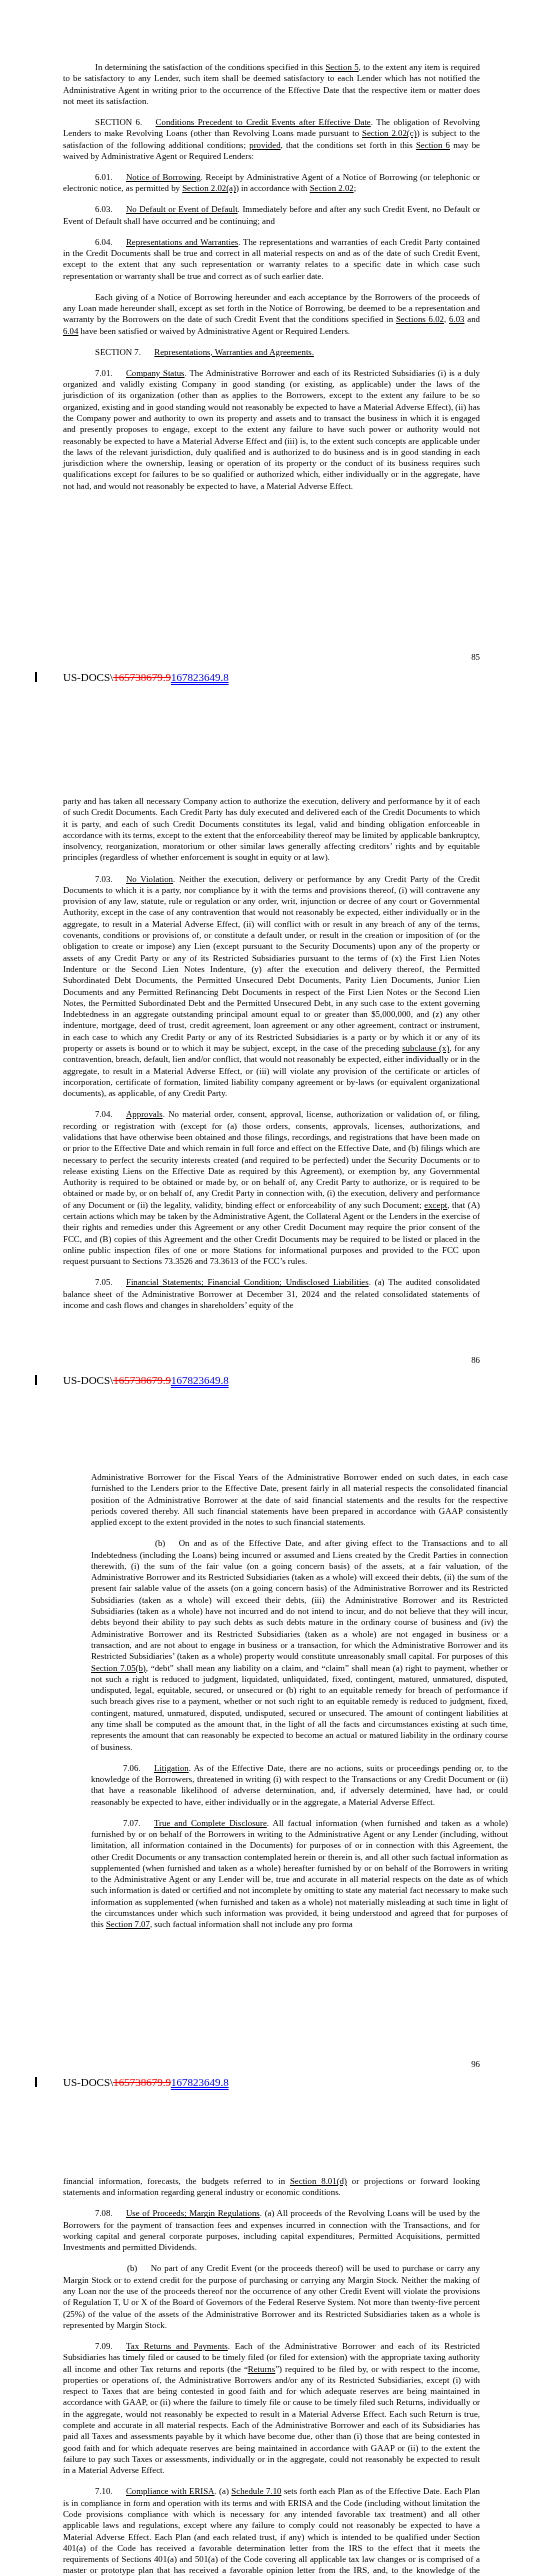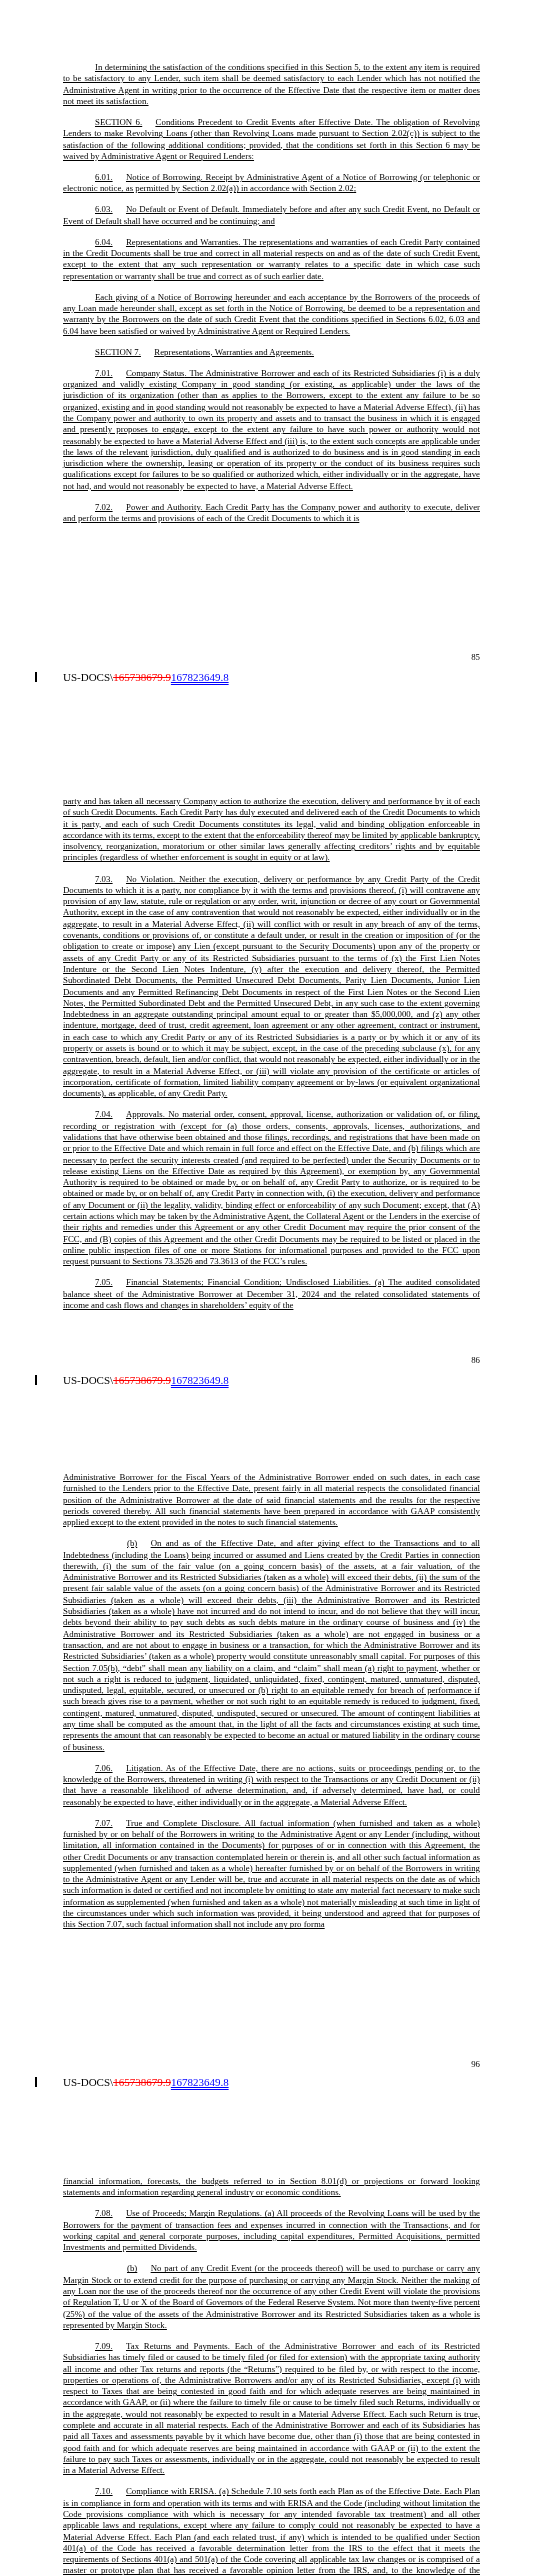--- a/index.html
+++ b/index.html
@@ -12,21 +12,21 @@
     font-family:"Liberation Serif","DejaVu Serif",serif;
   }
   .page-content{
     position:absolute;
     left:63px;
     width:417px;
     font-size:8.8px;
     line-height:11.3px;
     text-align:justify;
   }
-  .page-content p{margin:0 0 9.8px 0;text-indent:32px;text-decoration:underline;}
+  .page-content p{margin:0 0 9.8px 0;text-indent:32px;}
   .page-content p.cont{text-indent:0;}
   .page-content p.sub{text-indent:64px;}
   .tab{display:inline-block;width:13.4px;}
   .u{text-decoration:underline;}
   .page-number{
     position:absolute;
     left:63px;
     width:417px;
     text-align:right;
     font-size:8.8px;
@@ -55,39 +55,38 @@
 <div>
   <div class="page-content" style="top: 62px;">
       <p class="normal"><span>In determining the satisfaction of the conditions specified in this </span><span class="u">Section 5</span><span>, to the extent any item is required to be satisfactory to any Lender, such item shall be deemed satisfactory to each Lender which has not notified the Administrative Agent in writing prior to the occurrence of the Effective Date that the respective item or matter does not meet its satisfaction.</span></p>
       <p class="normal"><span>SECTION 6.</span><span class="tab"></span><span class="u">Conditions Precedent to Credit Events after Effective Date</span><span>.  The obligation of Revolving Lenders to make Revolving Loans (other than Revolving Loans made pursuant to </span><span class="u">Section 2.02(c)</span><span>) is subject to the satisfaction of the following additional conditions; </span><span class="u">provided</span><span>, that the conditions set forth in this </span><span class="u">Section 6</span><span> may be waived by Administrative Agent or Required Lenders:</span></p>
       <p class="normal"><span>6.01.</span><span class="tab"></span><span class="u">Notice of Borrowing</span><span>.  Receipt by Administrative Agent of a Notice of Borrowing (or telephonic or electronic notice, as permitted by </span><span class="u">Section 2.02(a)</span><span>) in accordance with </span><span class="u">Section 2.02</span><span>;</span></p>
       <p class="normal"><span>6.03.</span><span class="tab"></span><span class="u">No Default or Event of Default</span><span>.  Immediately before and after any such Credit Event, no Default or Event of Default shall have occurred and be continuing; and</span></p>
       <p class="normal"><span>6.04.</span><span class="tab"></span><span class="u">Representations and Warranties</span><span>.  The representations and warranties of each Credit Party contained in the Credit Documents shall be true and correct in all material respects on and as of the date of such Credit Event, except to the extent that any such representation or warranty relates to a specific date in which case such representation or warranty shall be true and correct as of such earlier date.</span></p>
       <p class="normal"><span>Each giving of a Notice of Borrowing hereunder and each acceptance by the Borrowers of the proceeds of any Loan made hereunder shall, except as set forth in the Notice of Borrowing, be deemed to be a representation and warranty by the Borrowers on the date of such Credit Event that the conditions specified in </span><span class="u">Sections 6.02</span><span>, </span><span class="u">6.03</span><span> and </span><span class="u">6.04</span><span> have been satisfied or waived by Administrative Agent or Required Lenders.</span></p>
       <p class="normal"><span>SECTION 7.</span><span class="tab"></span><span class="u">Representations, Warranties and Agreements.</span></p>
       <p class="normal"><span>7.01.</span><span class="tab"></span><span class="u">Company Status</span><span>.  The Administrative Borrower and each of its Restricted Subsidiaries (i) is a duly organized and validly existing Company in good standing (or existing, as applicable) under the laws of the jurisdiction of its organization (other than as applies to the Borrowers, except to the extent any failure to be so organized, existing and in good standing would not reasonably be expected to have a Material Adverse Effect), (ii) has the Company power and authority to own its property and assets and to transact the business in which it is engaged and presently proposes to engage, except to the extent any failure to have such power or authority would not reasonably be expected to have a Material Adverse Effect and (iii) is, to the extent such concepts are applicable under the laws of the relevant jurisdiction, duly qualified and is authorized to do business and is in good standing in each jurisdiction where the ownership, leasing or operation of its property or the conduct of its business requires such qualifications except for failures to be so qualified or authorized which, either individually or in the aggregate, have not had, and would not reasonably be expected to have, a Material Adverse Effect.</span></p>
-      <p class="normal"><span>7.02.</span><span class="tab"></span><span class="u">Power and Authority</span><span>.  Each Credit Party has the Company power and authority to execute, deliver and perform the terms and provisions of each of the Credit Documents to which it is</span></p>
     </div>
   <div class="page-number" style="top: 652px;">85</div>
   <div class="change-bar" style="top: 672px;"></div>
   <div class="page-footer" style="top: 672px;"><span>US-DOCS\</span><span class="del">165738679.9</span><span class="ins">167823649.8</span></div>
 </div>
 <div>
   <div class="page-content" style="top: 796px;">
       <p class="cont"><span>party and has taken all necessary Company action to authorize the execution, delivery and performance by it of each of such Credit Documents.  Each Credit Party has duly executed and delivered each of the Credit Documents to which it is party, and each of such Credit Documents constitutes its legal, valid and binding obligation enforceable in accordance with its terms, except to the extent that the enforceability thereof may be limited by applicable bankruptcy, insolvency, reorganization, moratorium or other similar laws generally affecting creditors’ rights and by equitable principles (regardless of whether enforcement is sought in equity or at law).</span></p>
       <p class="normal"><span>7.03.</span><span class="tab"></span><span class="u">No Violation</span><span>.  Neither the execution, delivery or performance by any Credit Party of the Credit Documents to which it is a party, nor compliance by it with the terms and provisions thereof, (i) will contravene any provision of any law, statute, rule or regulation or any order, writ, injunction or decree of any court or Governmental Authority, except in the case of any contravention that would not reasonably be expected, either individually or in the aggregate, to result in a Material Adverse Effect, (ii) will conflict with or result in any breach of any of the terms, covenants, conditions or provisions of, or constitute a default under, or result in the creation or imposition of (or the obligation to create or impose) any Lien (except pursuant to the Security Documents) upon any of the property or assets of any Credit Party or any of its Restricted Subsidiaries pursuant to the terms of (x) the First Lien Notes Indenture or the Second Lien Notes Indenture, (y) after the execution and delivery thereof, the Permitted Subordinated Debt Documents, the Permitted Unsecured Debt Documents, Parity Lien Documents, Junior Lien Documents and any Permitted Refinancing Debt Documents in respect of the First Lien Notes or the Second Lien Notes, the Permitted Subordinated Debt and the Permitted Unsecured Debt, in any such case to the extent governing Indebtedness in an aggregate outstanding principal amount equal to or greater than $5,000,000, and (z) any other indenture, mortgage, deed of trust, credit agreement, loan agreement or any other agreement, contract or instrument, in each case to which any Credit Party or any of its Restricted Subsidiaries is a party or by which it or any of its property or assets is bound or to which it may be subject, except, in the case of the preceding </span><span class="u">subclause (x)</span><span>, for any contravention, breach, default, lien and/or conflict, that would not reasonably be expected, either individually or in the aggregate, to result in a Material Adverse Effect, or (iii) will violate any provision of the certificate or articles of incorporation, certificate of formation, limited liability company agreement or by-laws (or equivalent organizational documents), as applicable, of any Credit Party.</span></p>
       <p class="normal"><span>7.04.</span><span class="tab"></span><span class="u">Approvals</span><span>.  No material order, consent, approval, license, authorization or validation of, or filing, recording or registration with (except for (a) those orders, consents, approvals, licenses, authorizations, and validations that have otherwise been obtained and those filings, recordings, and registrations that have been made on or prior to the Effective Date and which remain in full force and effect on the Effective Date, and (b) filings which are necessary to perfect the security interests created (and required to be perfected) under the Security Documents or to release existing Liens on the Effective Date as required by this Agreement), or exemption by, any Governmental Authority is required to be obtained or made by, or on behalf of, any Credit Party to authorize, or is required to be obtained or made by, or on behalf of, any Credit Party in connection with, (i) the execution, delivery and performance of any Document or (ii) the legality, validity, binding effect or enforceability of any such Document; </span><span class="u">except</span><span>, that (A) certain actions which may be taken by the Administrative Agent, the Collateral Agent or the Lenders in the exercise of their rights and remedies under this Agreement or any other Credit Document may require the prior consent of the FCC, and (B) copies of this Agreement and the other Credit Documents may be required to be listed or placed in the online public inspection files of one or more Stations for informational purposes and provided to the FCC upon request pursuant to Sections 73.3526 and 73.3613 of the FCC’s rules.</span></p>
       <p class="normal"><span>7.05.</span><span class="tab"></span><span class="u">Financial Statements; Financial Condition; Undisclosed Liabilities</span><span>.  (a)  The audited consolidated balance sheet of the Administrative Borrower at December 31, 2024 and the related consolidated statements of income and cash flows and changes in shareholders’ equity of the</span></p>
     </div>
   <div class="page-number" style="top: 1355px;">86</div>
   <div class="change-bar" style="top: 1375px;"></div>
   <div class="page-footer" style="top: 1375px;"><span>US-DOCS\</span><span class="del">165738679.9</span><span class="ins">167823649.8</span></div>
 </div>
 <div>
-  <div class="page-content" style="top: 1472px;">
+  <div class="page-content" style="top: 1472px; margin-left: 28px;">
       <p class="cont"><span>Administrative Borrower for the Fiscal Years of the Administrative Borrower ended on such dates, in each case furnished to the Lenders prior to the Effective Date, present fairly in all material respects the consolidated financial position of the Administrative Borrower at the date of said financial statements and the results for the respective periods covered thereby.  All such financial statements have been prepared in accordance with GAAP consistently applied except to the extent provided in the notes to such financial statements.</span></p>
       <p class="sub"><span>(b)</span><span class="tab"></span><span>On and as of the Effective Date, and after giving effect to the Transactions and to all Indebtedness (including the Loans) being incurred or assumed and Liens created by the Credit Parties in connection therewith, (i) the sum of the fair value (on a going concern basis) of the assets, at a fair valuation, of the Administrative Borrower and its Restricted Subsidiaries (taken as a whole) will exceed their debts, (ii) the sum of the present fair salable value of the assets (on a going concern basis) of the Administrative Borrower and its Restricted Subsidiaries (taken as a whole) will exceed their debts, (iii) the Administrative Borrower and its Restricted Subsidiaries (taken as a whole) have not incurred and do not intend to incur, and do not believe that they will incur, debts beyond their ability to pay such debts as such debts mature in the ordinary course of business and (iv) the Administrative Borrower and its Restricted Subsidiaries (taken as a whole) are not engaged in business or a transaction, and are not about to engage in business or a transaction, for which the Administrative Borrower and its Restricted Subsidiaries’ (taken as a whole) property would constitute unreasonably small capital.  For purposes of this </span><span class="u">Section 7.05(b)</span><span>, “debt” shall mean any liability on a claim, and “claim” shall mean (a) right to payment, whether or not such a right is reduced to judgment, liquidated, unliquidated, fixed, contingent, matured, unmatured, disputed, undisputed, legal, equitable, secured, or unsecured or (b) right to an equitable remedy for breach of performance if such breach gives rise to a payment, whether or not such right to an equitable remedy is reduced to judgment, fixed, contingent, matured, unmatured, disputed, undisputed, secured or unsecured.  The amount of contingent liabilities at any time shall be computed as the amount that, in the light of all the facts and circumstances existing at such time, represents the amount that can reasonably be expected to become an actual or matured liability in the ordinary course of business.</span></p>
       <p class="normal"><span>7.06.</span><span class="tab"></span><span class="u">Litigation</span><span>.  As of the Effective Date, there are no actions, suits or proceedings pending or, to the knowledge of the Borrowers, threatened in writing (i) with respect to the Transactions or any Credit Document or (ii) that have a reasonable likelihood of adverse determination, and, if adversely determined, have had, or could reasonably be expected to have, either individually or in the aggregate, a Material Adverse Effect.</span></p>
       <p class="normal"><span>7.07.</span><span class="tab"></span><span class="u">True and Complete Disclosure</span><span>.  All factual information (when furnished and taken as a whole) furnished by or on behalf of the Borrowers in writing to the Administrative Agent or any Lender (including, without limitation, all information contained in the Documents) for purposes of or in connection with this Agreement, the other Credit Documents or any transaction contemplated herein or therein is, and all other such factual information as supplemented (when furnished and taken as a whole) hereafter furnished by or on behalf of the Borrowers in writing to the Administrative Agent or any Lender will be, true and accurate in all material respects on the date as of which such information is dated or certified and not incomplete by omitting to state any material fact necessary to make such information as supplemented (when furnished and taken as a whole) not materially misleading at such time in light of the circumstances under which such information was provided, it being understood and agreed that for purposes of this </span><span class="u">Section 7.07</span><span>, such factual information shall not include any pro forma</span></p>
     </div>
   <div class="page-number" style="top: 2059px;">96</div>
   <div class="change-bar" style="top: 2077px;"></div>
   <div class="page-footer" style="top: 2077px;"><span>US-DOCS\</span><span class="del">165738679.9</span><span class="ins">167823649.8</span></div>
 </div>
 <div>

